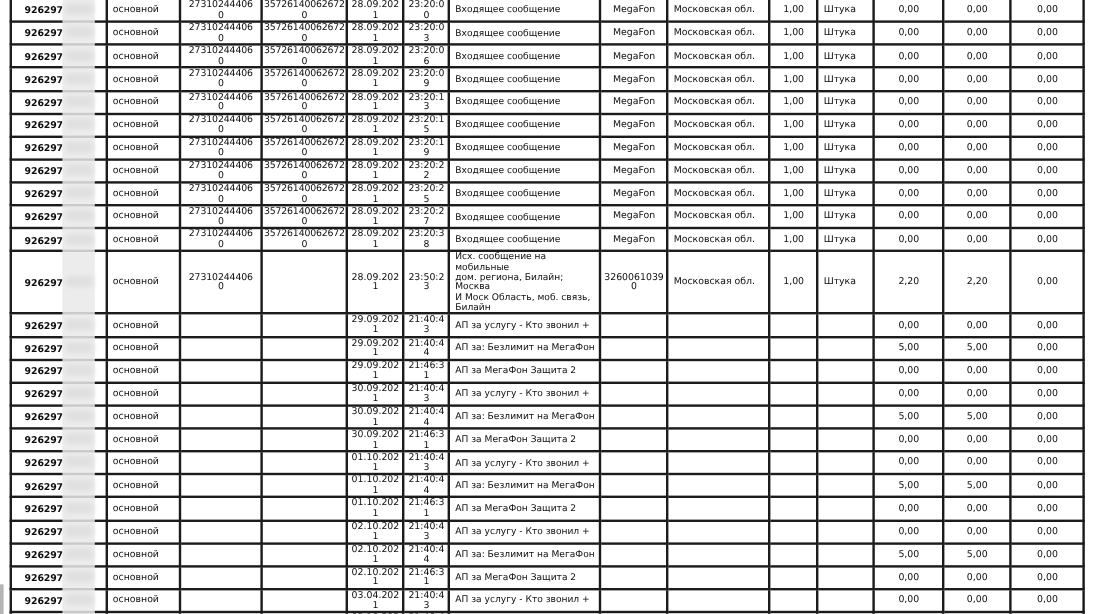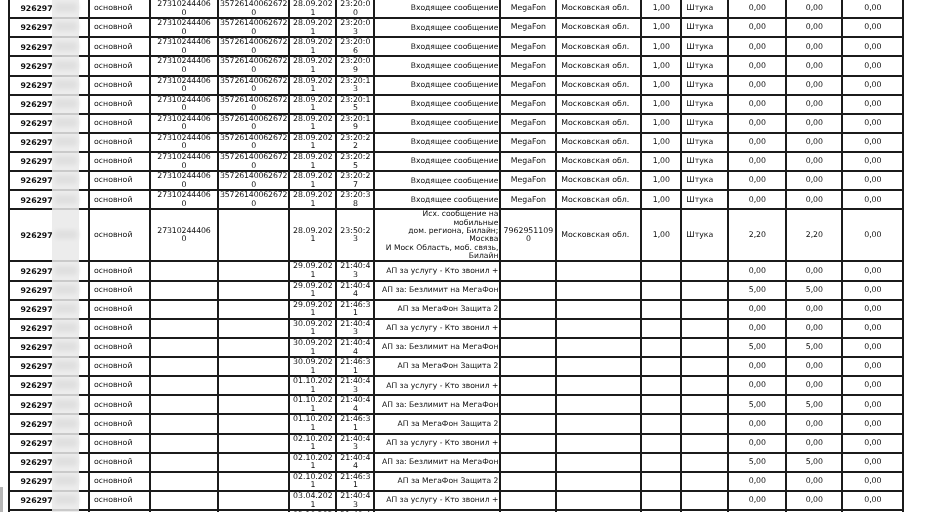--- a/index.html
+++ b/index.html
@@ -30,21 +30,21 @@
     padding: 0 1px;
   }
   
   table.billing td.c1, table.billing td.c6,
   table.billing td.c8, table.billing td.c10 {
     text-align: left;
     padding-left: 4px;
   }
   table.billing td.c2 { letter-spacing: -0.1px; }
   table.billing td.c3 { letter-spacing: -0.15px; }
-  table.billing td.c6 { font-size: 7.6px; text-align: right; }
+  table.billing td.c6 { font-size: 7.6px; }
   tr.row-msg td { height: 15.7px; }
   tr.row-big td { height: 36.3px; }
   tr.row-ap  td { height: 17.1px; }
   .phone-cell-prefix { letter-spacing: -0.1px; font-weight: bold; }
   .blur-blob {
     display: inline-block;
     width: 22px;
     height: 9px;
     margin-left: 3px;
     border-radius: 2px;
@@ -321,21 +321,21 @@
 0</td>
           <td class="c3"></td>
           <td class="c4">28.09.202
 1</td>
           <td class="c5">23:50:2
 3</td>
           <td class="c6">Исх. сообщение на мобильные
 дом. региона, Билайн; Москва
 И Моск Область, моб. связь,
 Билайн</td>
-          <td class="c7">7962951109
+          <td class="c7">3260061039
 0</td>
           <td class="c8">Московская обл.</td>
           <td class="c9">1,00</td>
           <td class="c10">Штука</td>
           <td class="c11">2,20</td>
           <td class="c12">2,20</td>
           <td class="c13">0,00</td>
         </tr>
         <tr class="row-ap">
           <td class="c0"><span class="phone-cell-prefix">926297</span><span class="blur-blob"></span></td>

